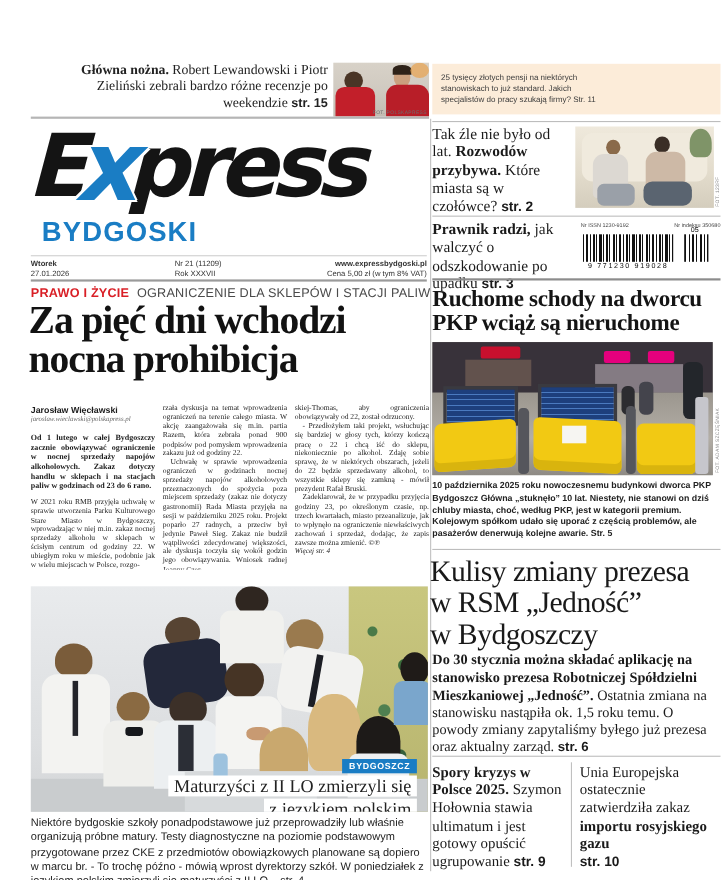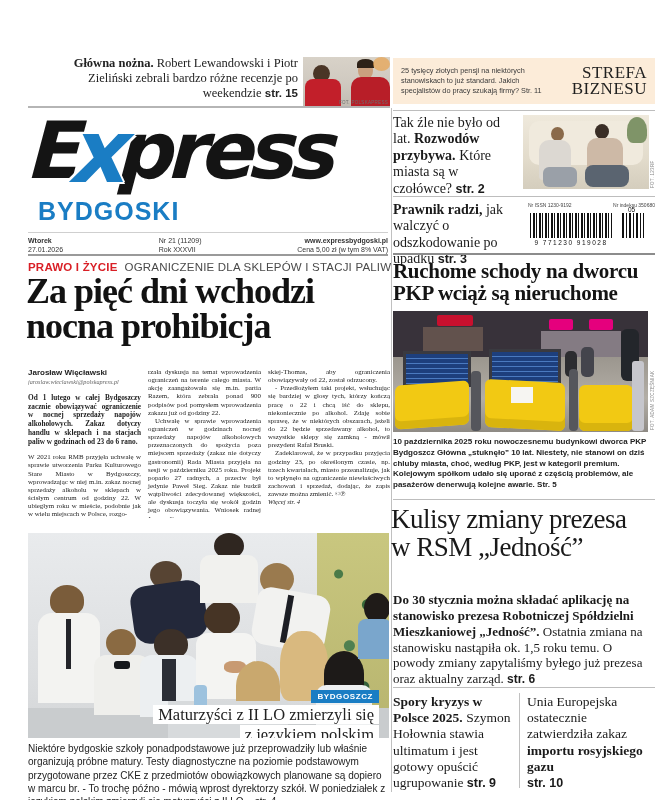--- a/index.html
+++ b/index.html
@@ -192,24 +192,20 @@
       <span>Maturzyści z II LO zmierzyli się</span><br>
       <span>z językiem polskim</span>
     </div>
   </div>
   <div class="abs school-caption">Niektóre bydgoskie szkoły ponadpodstawowe już przeprowadziły lub właśnie organizują próbne matury. Testy diagnostyczne na poziomie podstawowym przygotowane przez CKE z przedmiotów obowiązkowych planowane są dopiero w marcu br. - To trochę późno - mówią wprost dyrektorzy szkół. W poniedziałek z językiem polskim zmierzyli się maturzyści z II LO  – str. 4</div>
 
   <div class="abs vline" style="left:391px;top:108px;height:684px;"></div>
 
   <div class="abs cream">
     <div class="cream-text">25 tysięcy złotych pensji na niektórych stanowiskach to już standard. Jakich specjalistów do pracy szukają firmy? Str. 11</div>
-    <div class="strefa-logo">
-      <div>STREFA</div>
-      <div>BIZNESU</div>
-    </div>
   </div>
   <div class="abs rule" style="left:393px;top:110px;width:262px;height:1px;"></div>
 
   <div class="abs teaser" style="left:393px;top:115px;width:124px;">
     <span>Tak źle nie było od lat. </span><span class="b">Rozwodów przybywa.</span><span> Które miasta są w czołówce? </span><span class="pageref">str. 2</span>
   </div>
   <div class="abs couple-photo">
     <span class="shape" style="left:6px;top:6px;width:114px;height:44px;border-radius:10px;background:#f0eadd;"></span>
     <span class="shape" style="right:2px;top:2px;width:20px;height:26px;border-radius:50% 50% 30% 30%;background:#7f9468;"></span>
     <span class="shape" style="left:28px;top:12px;width:13px;height:14px;border-radius:50%;background:#8a6a4a;"></span>
@@ -263,20 +259,21 @@
     <span class="shape" style="right:4px;top:50px;width:12px;height:70px;border-radius:3px;background:#c6c6cc;"></span>
   </div>
   <div class="abs vcredit" style="left:650px;top:340px;height:90px;">FOT. ADAM SZCZĘŚNIAK</div>
   <div class="abs pkp-caption">10 października 2025 roku nowoczesnemu budynkowi dworca PKP Bydgoszcz Główna „stuknęło” 10 lat. Niestety, nie stanowi on dziś chluby miasta, choć, według PKP, jest w kategorii premium. Kolejowym spółkom udało się uporać z częścią problemów, ale pasażerów denerwują kolejne awarie. Str. 5</div>
 
   <div class="abs rule" style="left:393px;top:499px;width:262px;height:1px;"></div>
 
   <div class="abs rsm-headline">
     <div>Kulisy zmiany prezesa</div>
     <div>w RSM „Jedność”</div>
+    <div>w Bydgoszczy</div>
   </div>
   <div class="abs rsm-body">
     <span class="b">Do 30 stycznia można składać aplikację na stanowisko prezesa Robotniczej Spółdzielni Mieszkaniowej „Jedność”. </span><span>Ostatnia zmiana na stanowisku nastąpiła ok. 1,5 roku temu. O powody zmiany zapytaliśmy byłego już prezesa oraz aktualny zarząd.  </span><span class="pageref">str. 6</span>
   </div>
 
   <div class="abs rule" style="left:393px;top:687px;width:262px;height:1px;"></div>
   <div class="abs vline" style="left:519px;top:693px;height:95px;"></div>
 
   <div class="abs tl-teaser">
     <span class="b">Spory kryzys w Polsce 2025.</span><span> Szymon Hołownia stawia ultimatum i jest gotowy opuścić ugrupowanie  </span><span class="pageref">str. 9</span>

